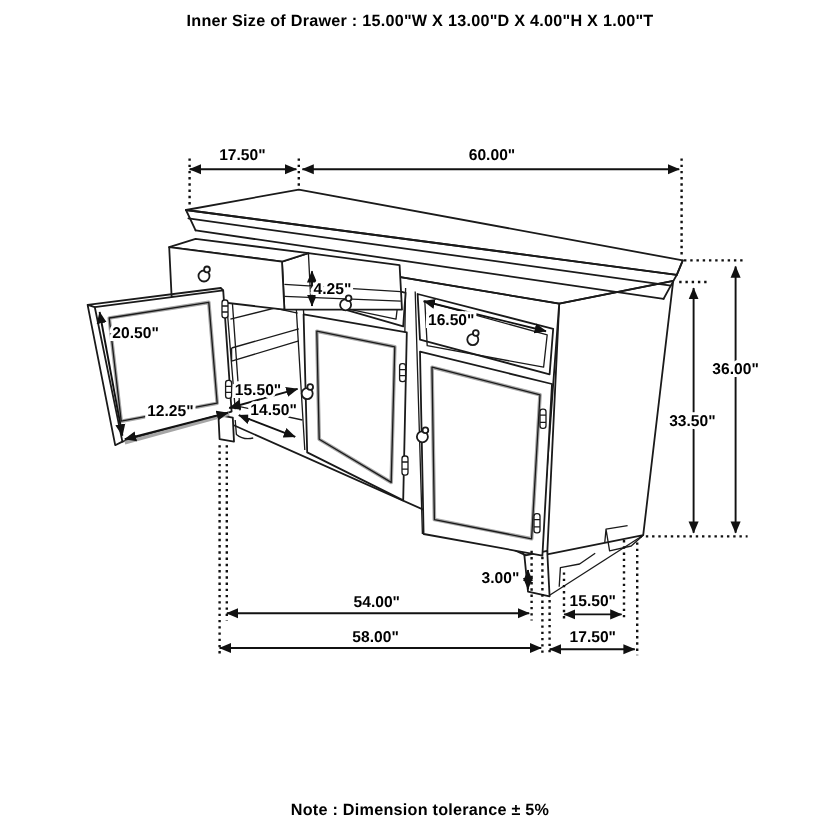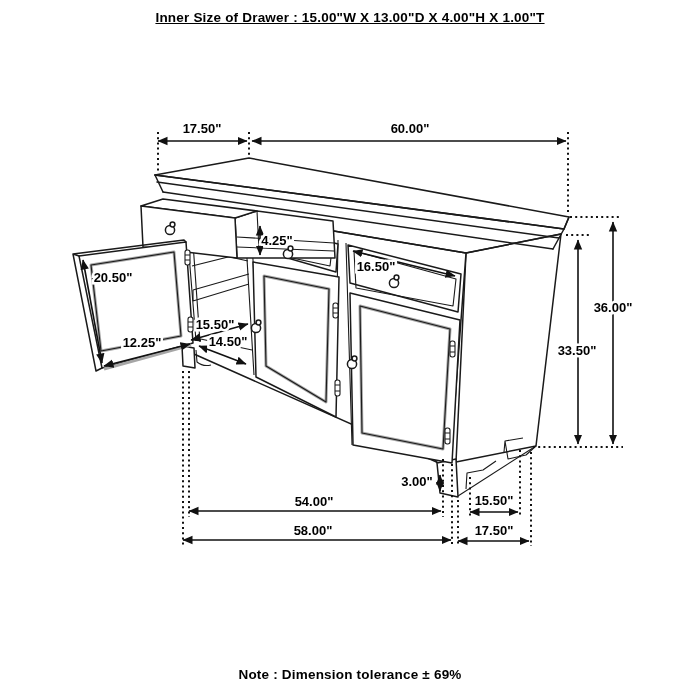--- a/index.html
+++ b/index.html
@@ -1,20 +1,20 @@
 <!DOCTYPE html>
 <html><head>
 <meta charset="utf-8">
 <style>
   html,body{margin:0;padding:0;background:#fff;}
   .stage{position:relative;width:700px;height:700px;background:#fff;overflow:hidden;
          font-family:"Liberation Sans",sans-serif;}
   .caption{position:absolute;left:0;width:700px;text-align:center;
            font-weight:bold;font-size:13.5px;color:#000;letter-spacing:.2px;}
-  .caption.top{top:10px;text-decoration:underline;}
+  .caption.top{top:10px;}
   .caption.bottom{top:667px;}
   svg{position:absolute;left:0;top:0;}
   .ln{fill:none;stroke:#1a1a1a;stroke-width:1.5;stroke-linejoin:round;stroke-linecap:round;}
   .thin{fill:none;stroke:#1a1a1a;stroke-width:1.1;stroke-linejoin:round;}
   .wfill{fill:#ffffff;stroke:#1a1a1a;stroke-width:1.5;stroke-linejoin:round;}
   .gray{fill:none;stroke:#a6a6a6;stroke-width:3;stroke-linejoin:round;}
   .dim{fill:none;stroke:#111;stroke-width:1.6;marker-start:url(#mS);marker-end:url(#mE);}
   .dot{fill:none;stroke:#111;stroke-width:2;stroke-dasharray:2 3.2;stroke-linecap:butt;}
   .dimlbl{font:bold 13px "Liberation Sans",sans-serif;fill:#000;stroke:#fff;stroke-width:5px;
           paint-order:stroke;text-anchor:middle;}
@@ -204,14 +204,14 @@
       <text class="dimlbl" x="613" y="312">36.00"</text>
       <text class="dimlbl" x="577" y="355">33.50"</text>
       <text class="dimlbl" x="417" y="486">3.00"</text>
       <text class="dimlbl" x="314" y="506">54.00"</text>
       <text class="dimlbl" x="313" y="535">58.00"</text>
       <text class="dimlbl" x="494" y="505">15.50"</text>
       <text class="dimlbl" x="494" y="535">17.50"</text>
     </g>
   </svg>
 
-  <div class="caption bottom">Note : Dimension tolerance ± 69%</div>
+  <div class="caption bottom">Note : Dimension tolerance ± 5%</div>
 </div>
 
 </body></html>

